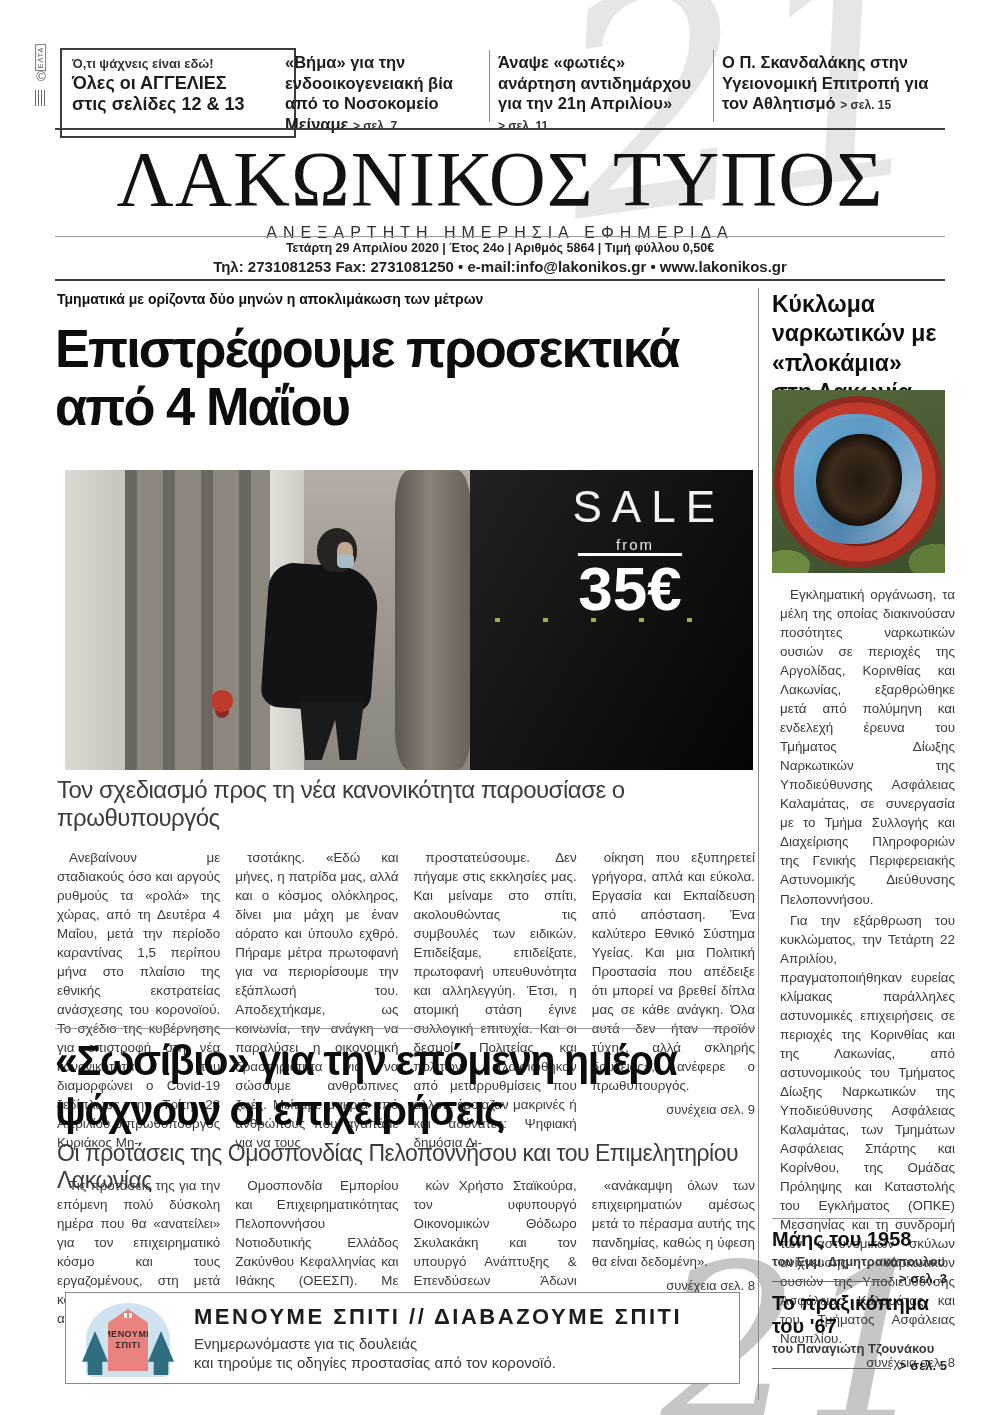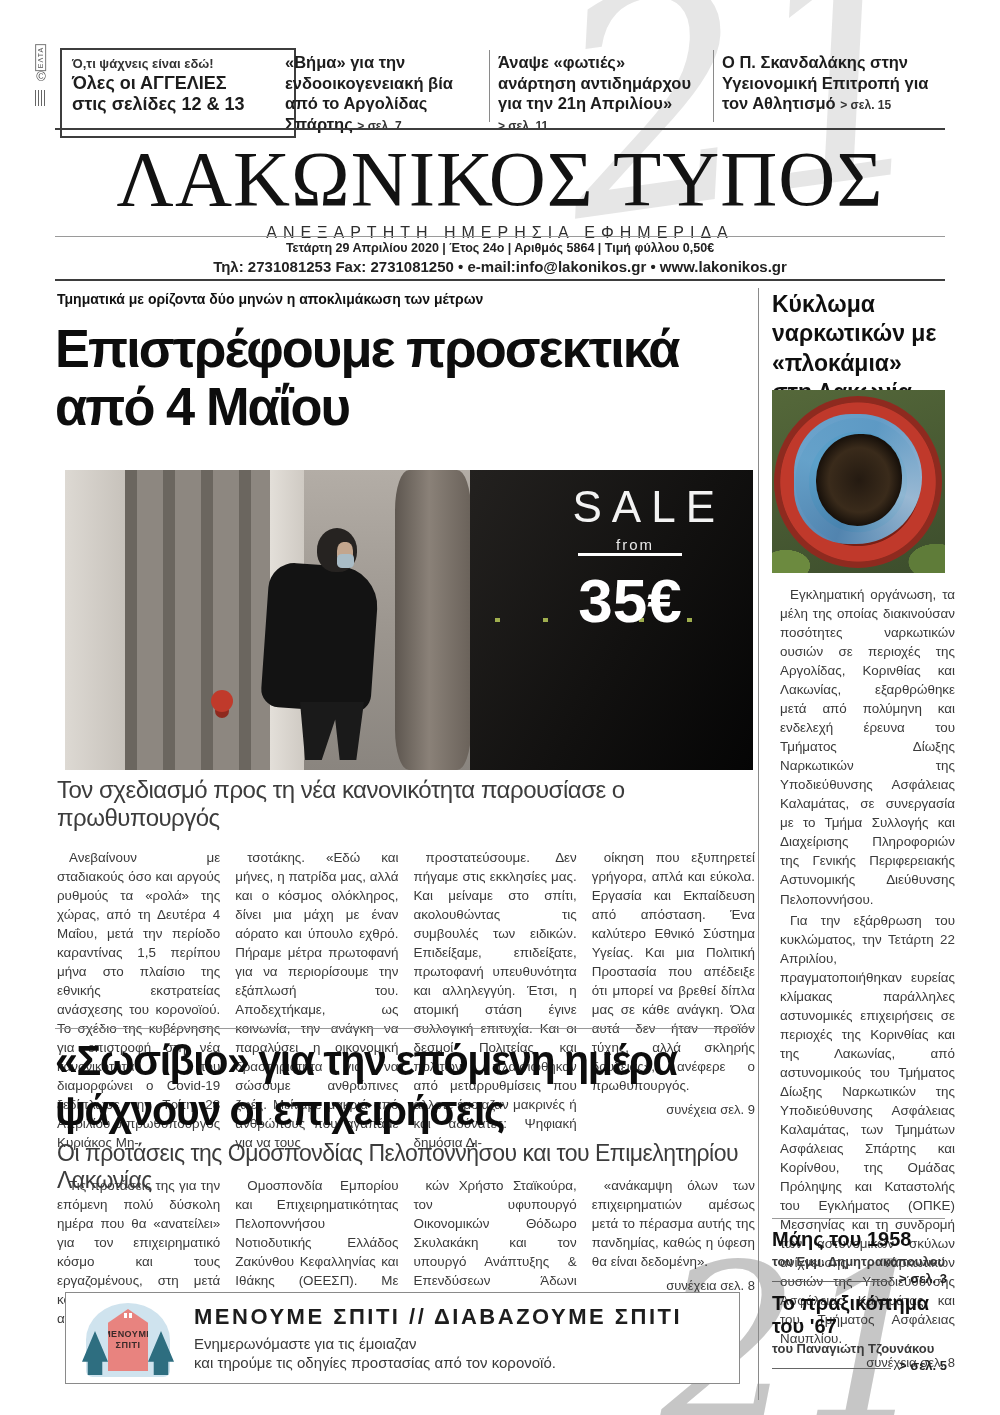--- a/index.html
+++ b/index.html
@@ -57,21 +57,21 @@
   .p1-lights{left:430px;top:148px;width:240px;height:4px;
     background:repeating-linear-gradient(90deg,#9fae4e 0 5px,transparent 5px 48px);}
   .p1-person-body{left:200px;top:95px;width:110px;height:145px;border-radius:26px 40px 18px 18px;background:#131313;transform:rotate(4deg);}
   .p1-person-head{left:252px;top:58px;width:40px;height:44px;border-radius:50% 50% 45% 45%;background:#262321;}
   .p1-face{left:272px;top:72px;width:16px;height:22px;border-radius:40%;background:#c3a68e;}
   .p1-mask{left:272px;top:84px;width:17px;height:14px;border-radius:30%;background:#a9bcc6;}
   .p1-legs{left:235px;top:232px;width:64px;height:58px;background:#1a1a1a;clip-path:polygon(0 0,100% 0,88% 100%,62% 100%,55% 30%,34% 100%,8% 100%);}
   .sale{left:470px;top:12px;width:190px;color:#fff;text-align:center;}
   .sale .s1{font-size:44px;letter-spacing:10px;font-weight:400;opacity:.95;text-align:right;}
   .sale .s2{font-size:15px;letter-spacing:2px;margin-top:4px;opacity:.9;text-align:center;padding-left:10px;}
-  .sale .s3{font-size:62px;font-weight:700;line-height:1;border-top:3px solid #fff;display:inline-block;padding-top:14px;}
+  .sale .s3{font-size:62px;font-weight:700;line-height:1;border-top:3px solid #fff;display:inline-block;padding-top:2px;}
 
   .subhead1{left:57px;top:776px;width:700px;font-size:24px;font-weight:400;color:#3c3c3c;letter-spacing:-.5px;z-index:2;}
   .cols{left:57px;top:816px;width:698px;display:flex;gap:15px;z-index:2;}
   .cols .col{flex:1;font-size:13.4px;line-height:1.42;color:#3a3a3a;text-align:justify;margin-top:32px;}
   .cols .col p{margin:0;text-indent:12px;}
   .cont{display:block;text-align:right;font-size:13px;color:#3a3a3a;margin-top:6px;}
   .rule-mid{left:55px;top:1028px;width:700px;height:1px;background:#9a9a9a;z-index:2;}
 
   .headline2{left:55px;top:1036px;width:680px;font-size:42px;font-weight:700;color:#0d0d0d;
     line-height:1.18;letter-spacing:-1.5px;transform:scaleX(.98);transform-origin:left;z-index:2;}
@@ -134,21 +134,21 @@
     <span class="barcode"></span>
   </div>
 
   <div class="abs adsbox">
     <div class="l1">Ό,τι ψάχνεις είναι εδώ!</div>
     <div class="l2">Όλες οι ΑΓΓΕΛΙΕΣ</div>
     <div class="l2">στις σελίδες 12 &amp; 13</div>
   </div>
 
   <div class="abs tophead" style="left:285px;width:198px;">
-    <span>«Βήμα» για την ενδοοικογενειακή βία από το Αργολίδας Σπάρτης </span>
+    <span>«Βήμα» για την ενδοοικογενειακή βία από το Νοσοκομείο Μείναμε </span>
     <span class="pg">&gt; σελ. 7</span>
   </div>
   <div class="abs topdiv" style="left:489px;"></div>
   <div class="abs tophead" style="left:498px;width:205px;">
     <span>Άναψε «φωτιές» ανάρτηση αντιδημάρχου για την 21η Απριλίου» </span>
     <span class="pg">&gt; σελ. 11</span>
   </div>
   <div class="abs topdiv" style="left:713px;"></div>
   <div class="abs tophead" style="left:722px;width:222px;">
     <span>Ο Π. Σκανδαλάκης στην Υγειονομική Επιτροπή για τον Αθλητισμό </span>
@@ -231,21 +231,21 @@
       <div class="tree t1"></div>
       <div class="tree t2"></div>
       <div class="house">
         <span>ΜΕΝΟΥΜΕ</span>
         <span>ΣΠΙΤΙ</span>
       </div>
       <div class="win"></div>
     </div>
     <div class="btxt">
       <div class="btitle">ΜΕΝΟΥΜΕ ΣΠΙΤΙ // ΔΙΑΒΑΖΟΥΜΕ ΣΠΙΤΙ</div>
-      <div class="bline">Ενημερωνόμαστε για τις έμοιαζαν</div>
+      <div class="bline">Ενημερωνόμαστε για τις δουλειάς</div>
       <div class="bline">και τηρούμε τις οδηγίες προστασίας από τον κορονοϊό.</div>
     </div>
   </div>
 
   <div class="abs sb-head">Κύκλωμα ναρκωτικών με «πλοκάμια» στη Λακωνία</div>
 
   <div class="abs photo2">
     <div class="p2-grass"></div>
     <div class="p2-bucket"></div>
     <div class="p2-bag"></div>

